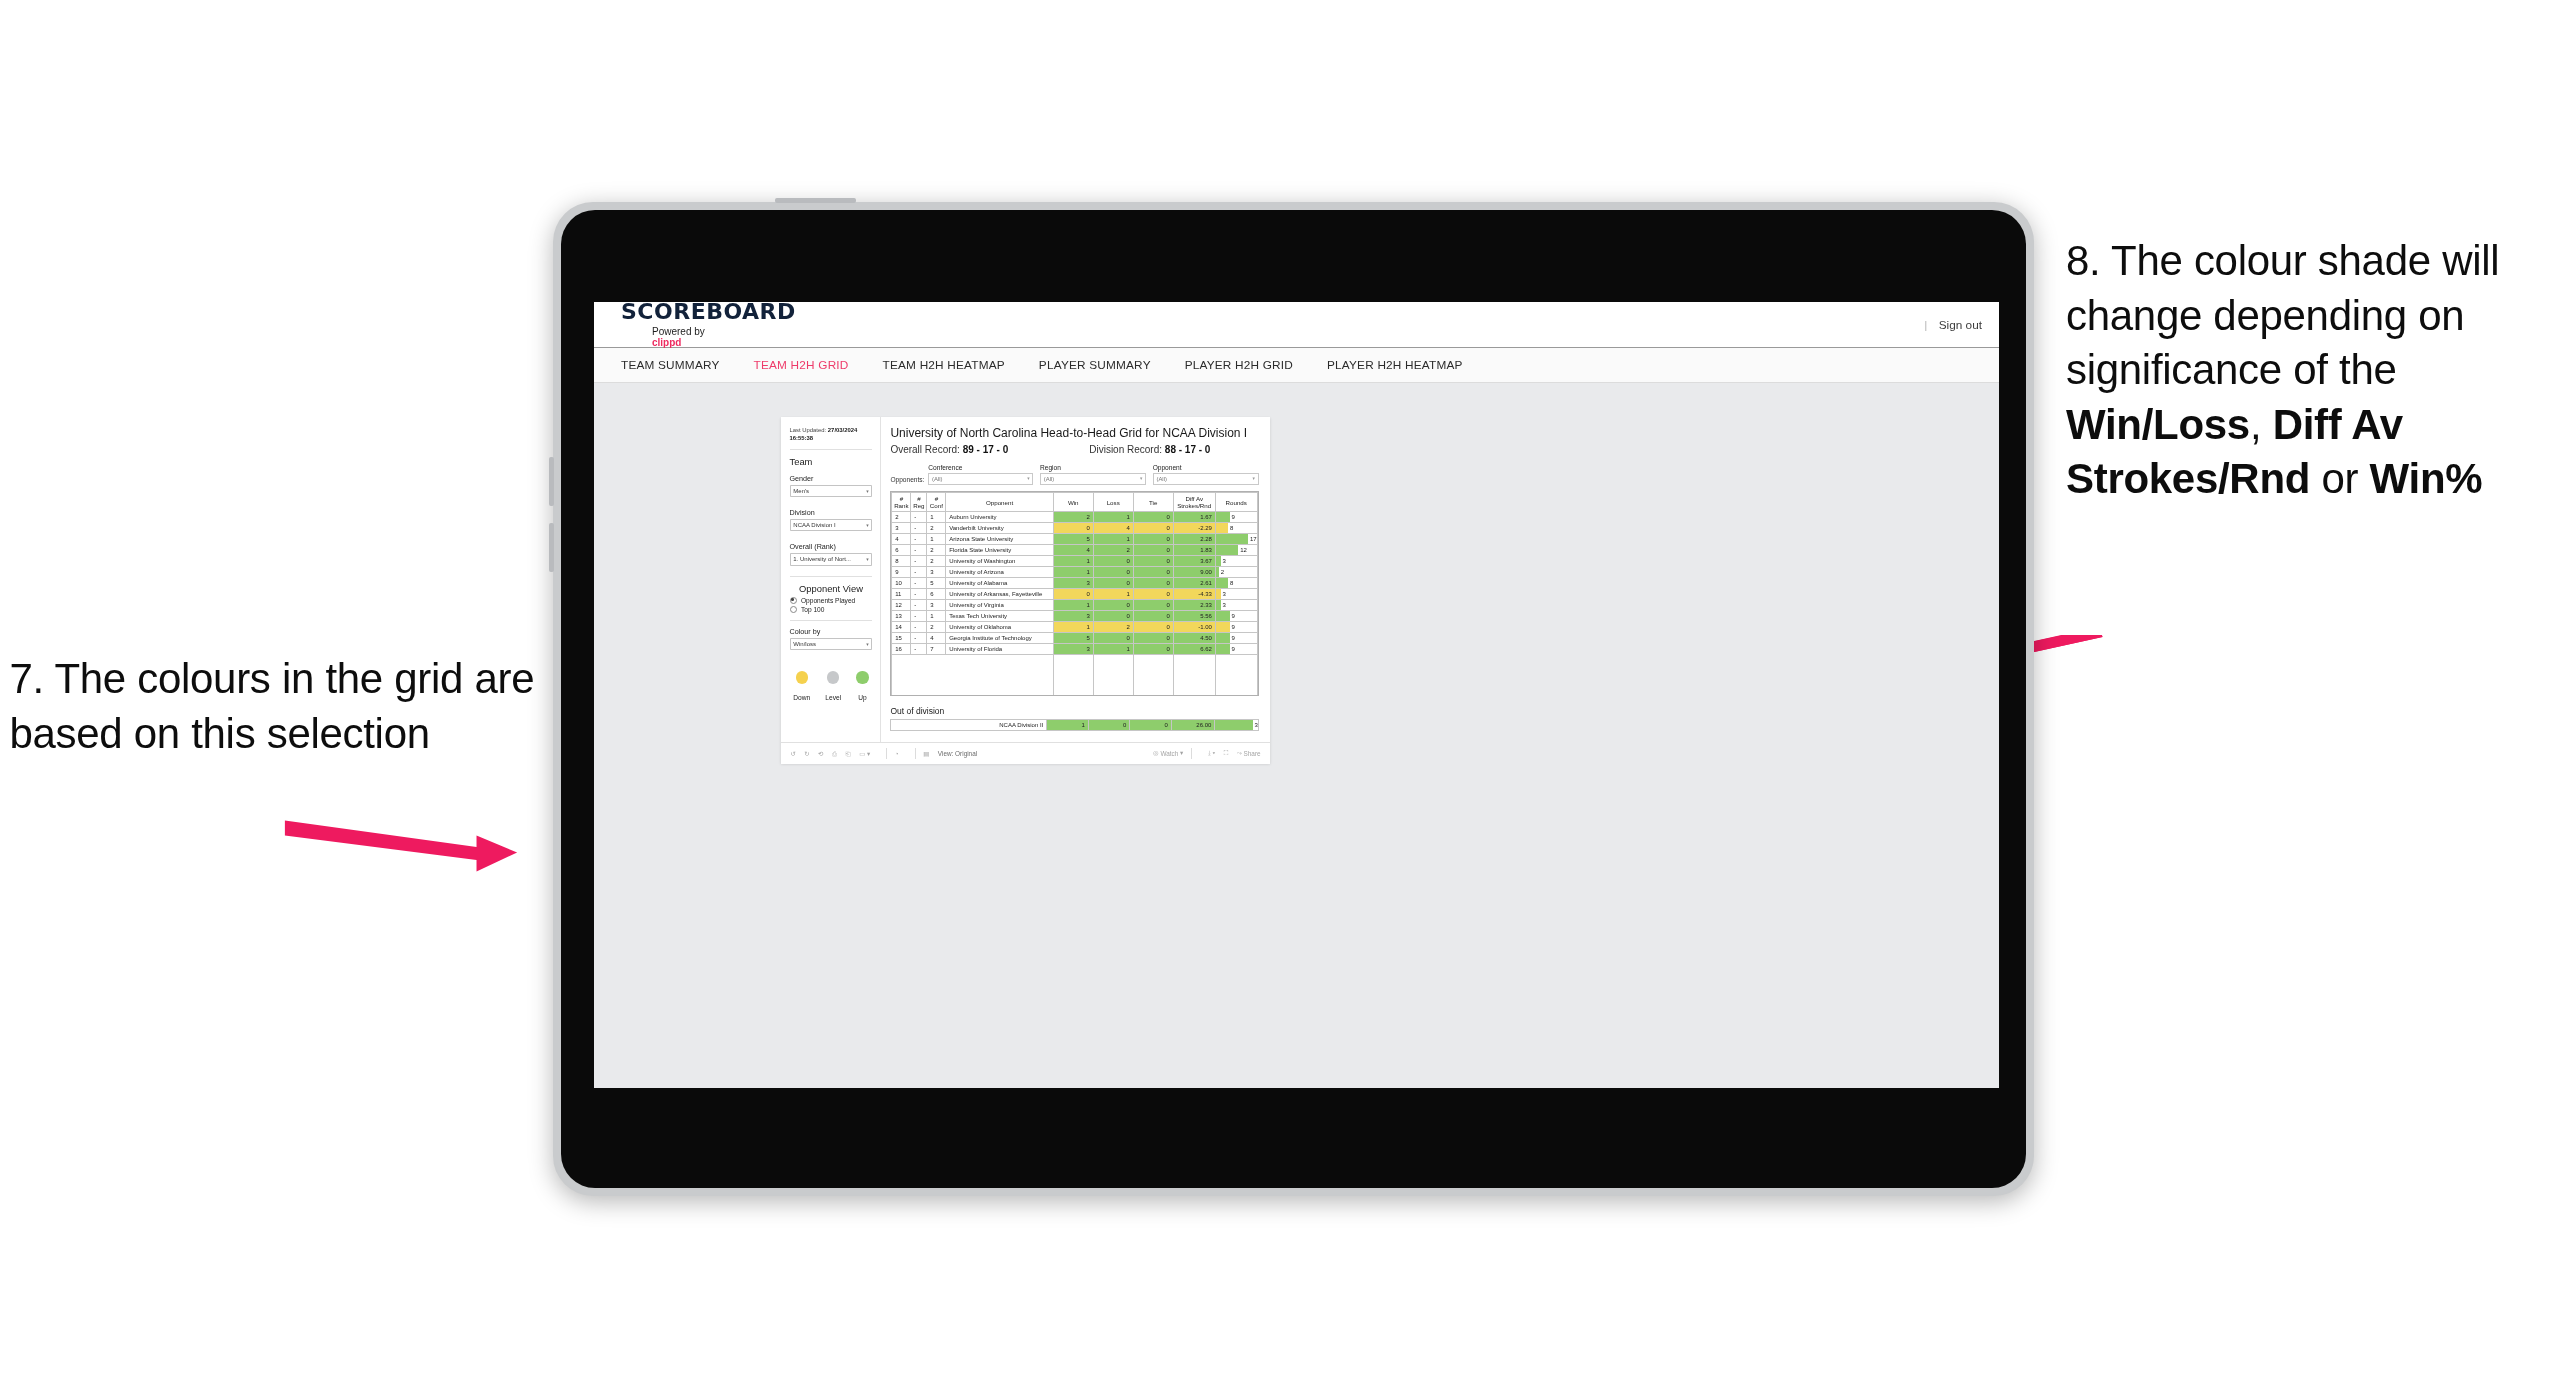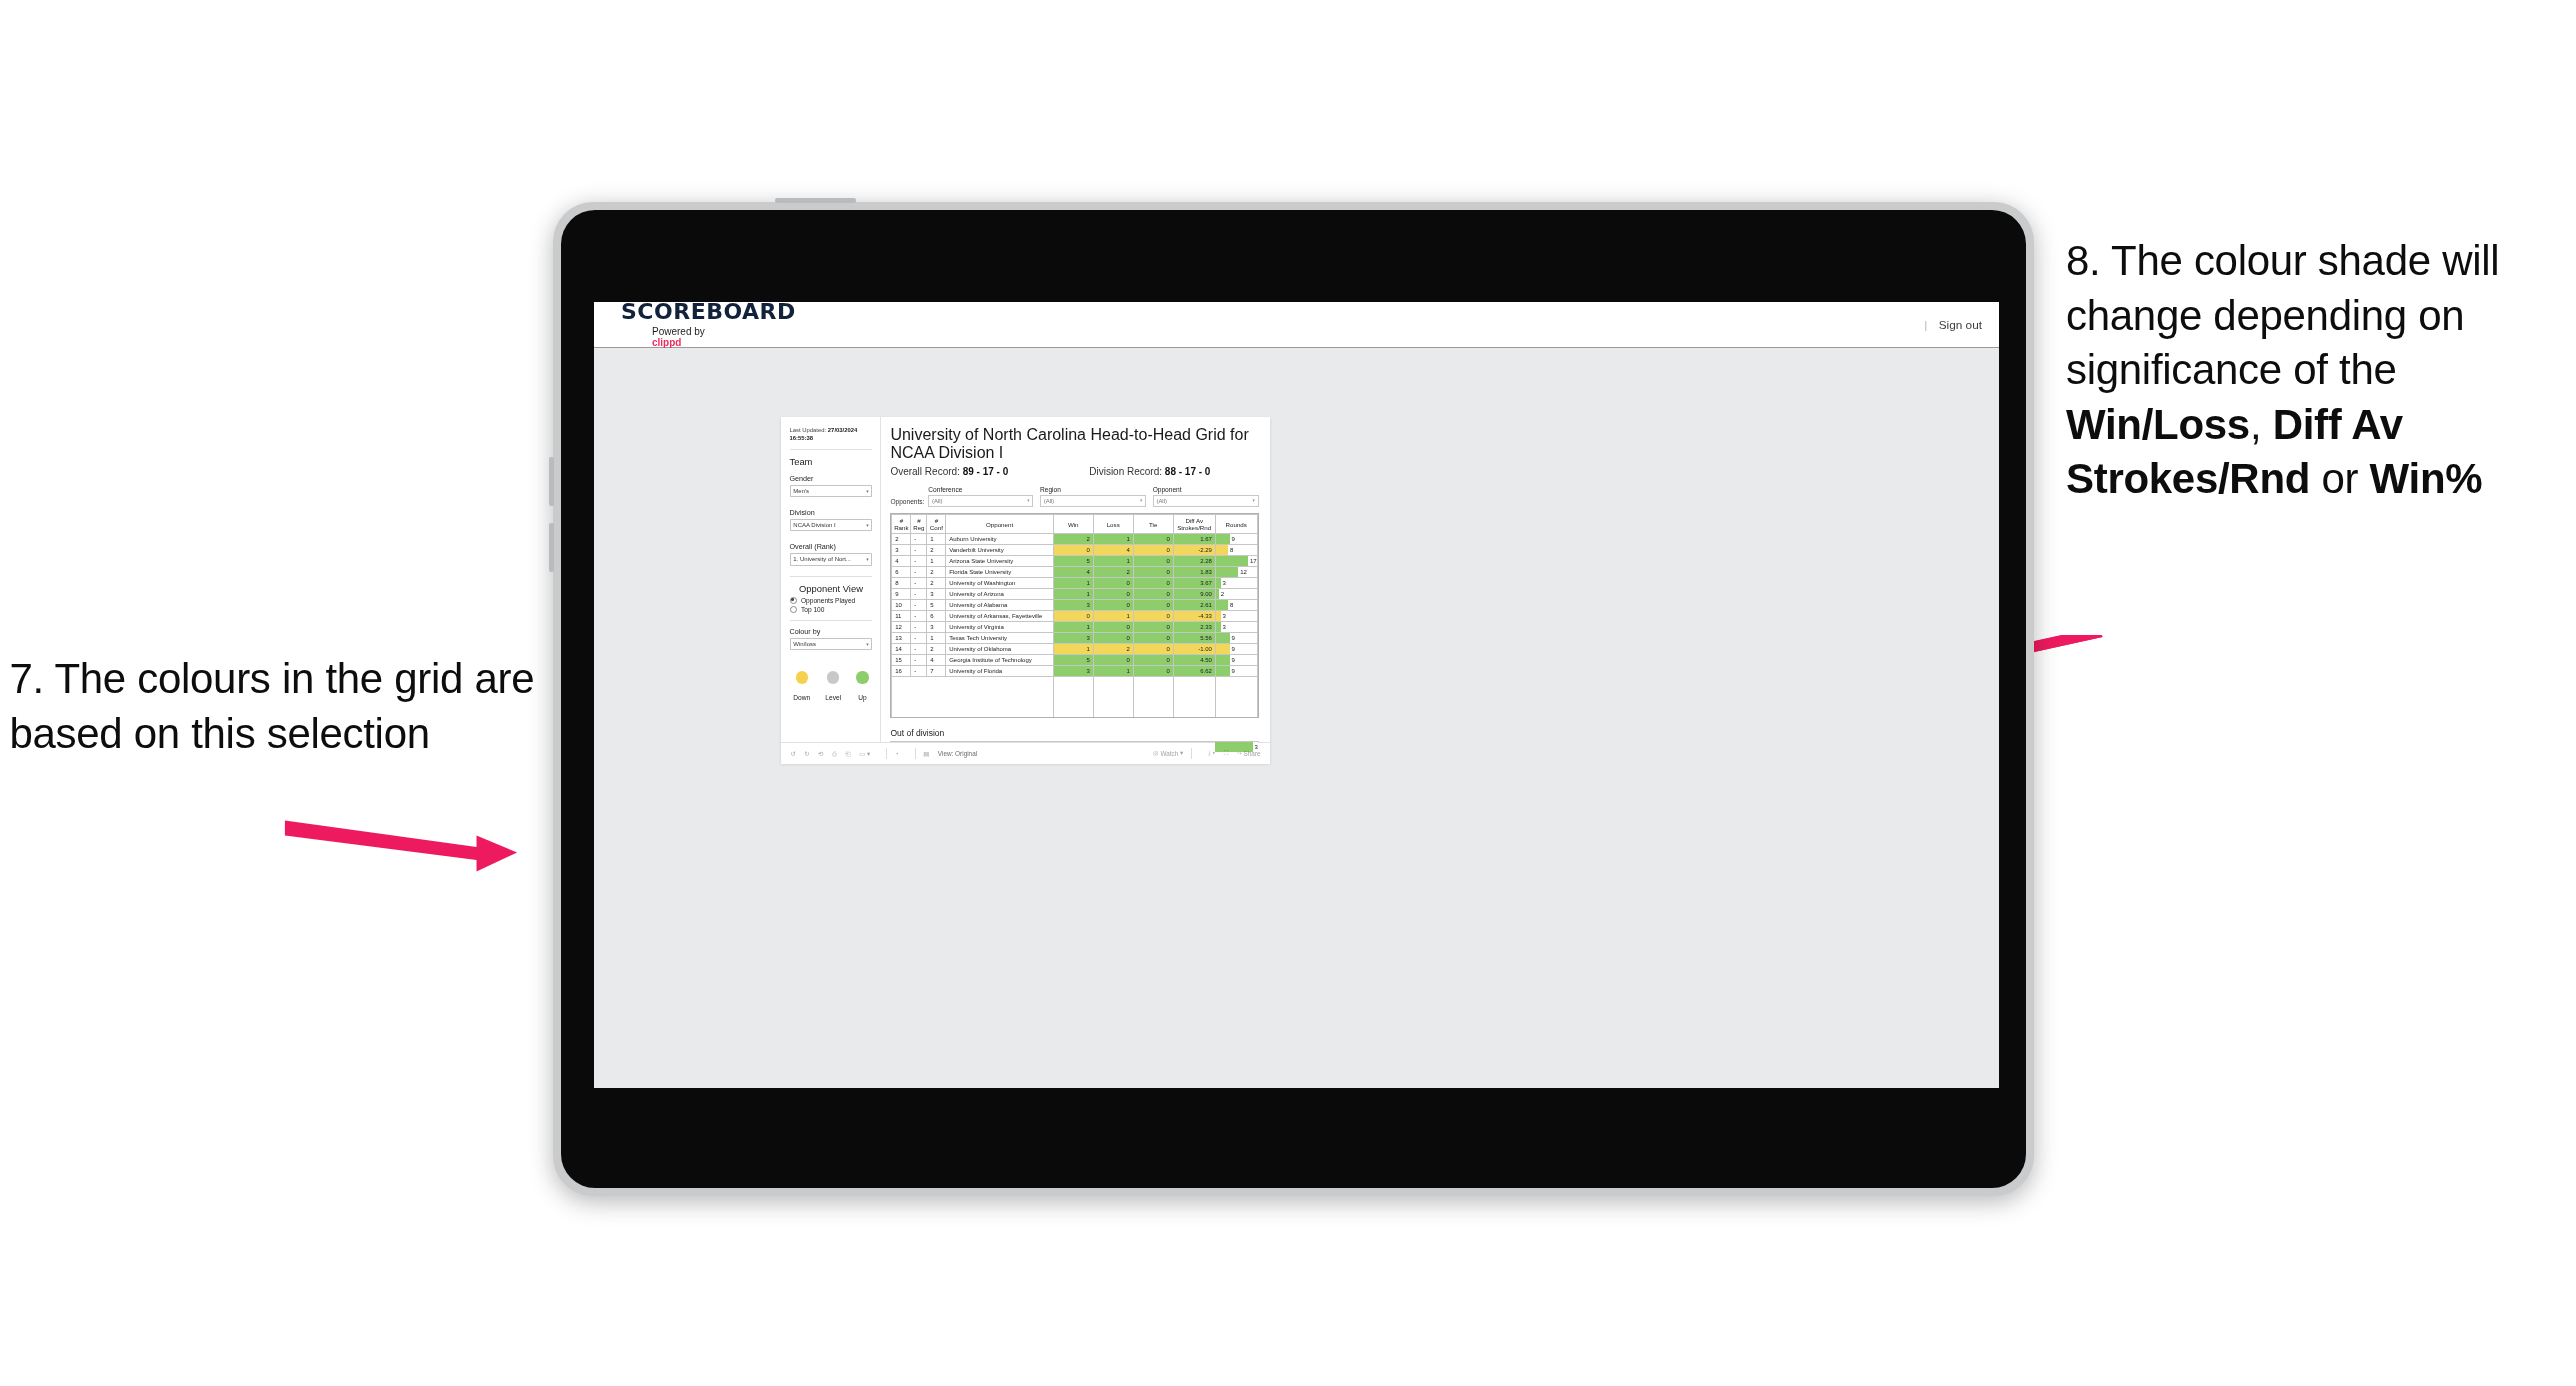--- a/index.html
+++ b/index.html
@@ -75,21 +75,21 @@
      margin-right:3.8px;display:inline-block;position:relative;background:#fff;}
   .radio.on::after{content:"";position:absolute;left:0.9px;top:0.9px;width:2.5px;
      height:2.5px;background:#444;border-radius:50%;}
   .legend{display:flex;justify-content:space-between;padding:0 3.8px;margin-top:21px;}
   .lg{text-align:center;}
   .dot{width:12.3px;height:12.3px;border-radius:50%;margin:0 auto 2.8px;}
   .lg span{font-size:6.6px;color:#222;}
 
   
   #main{flex:1;padding:8.5px 11.3px 0 9.4px;box-sizing:border-box;min-width:0;}
-  #viz-title{font-size:16px;color:#1a1a1a;margin-bottom:4.7px;}
+  #viz-title{font-size:12px;color:#1a1a1a;margin-bottom:4.7px;}
   .rec-row{display:flex;font-size:10px;color:#333;margin-bottom:8.5px;}
   .rec-row b{font-weight:bold;color:#111;}
   #rec2{margin-left:81px;}
   .filters{display:flex;align-items:flex-end;margin-bottom:6.6px;}
   .fl-lab{font-size:6.6px;color:#333;margin-right:3.8px;padding-bottom:1.9px;}
   .fbox{margin-right:6.6px;}
   .fbox .t{font-size:6.6px;color:#222;margin-bottom:1.9px;}
   .fsel{height:10px;border:0.9px solid #c9c9c9;background:#fff;display:flex;
      align-items:center;justify-content:space-between;padding:0 2.8px;
      font-size:5.9px;color:#777;}
@@ -156,20 +156,28 @@
     <div id="logo-wrap">
       <div id="logo-title">SCOREBOARD</div>
       <div id="logo-sub"><span style="color:#1d1d1d;font-weight:normal">Powered by </span><span>clippd</span></div>
     </div>
     <div id="signout">
       <span class="bar">|</span>
       <span>Sign out</span>
     </div>
   </div>
 
+  <div id="subnav">
+    <div class="item">TEAM SUMMARY</div>
+    <div class="item active">TEAM H2H GRID</div>
+    <div class="item">TEAM H2H HEATMAP</div>
+    <div class="item">PLAYER SUMMARY</div>
+    <div class="item">PLAYER H2H GRID</div>
+    <div class="item">PLAYER H2H HEATMAP</div>
+  </div>
 
   <div id="work">
     <div id="viz">
       <div id="vizbody">
 
         <div id="sidebar">
           <div class="upd">
             <span>Last Updated: </span><b>27/03/2024 16:55:38</b>
           </div>
           <div class="hr"></div>

